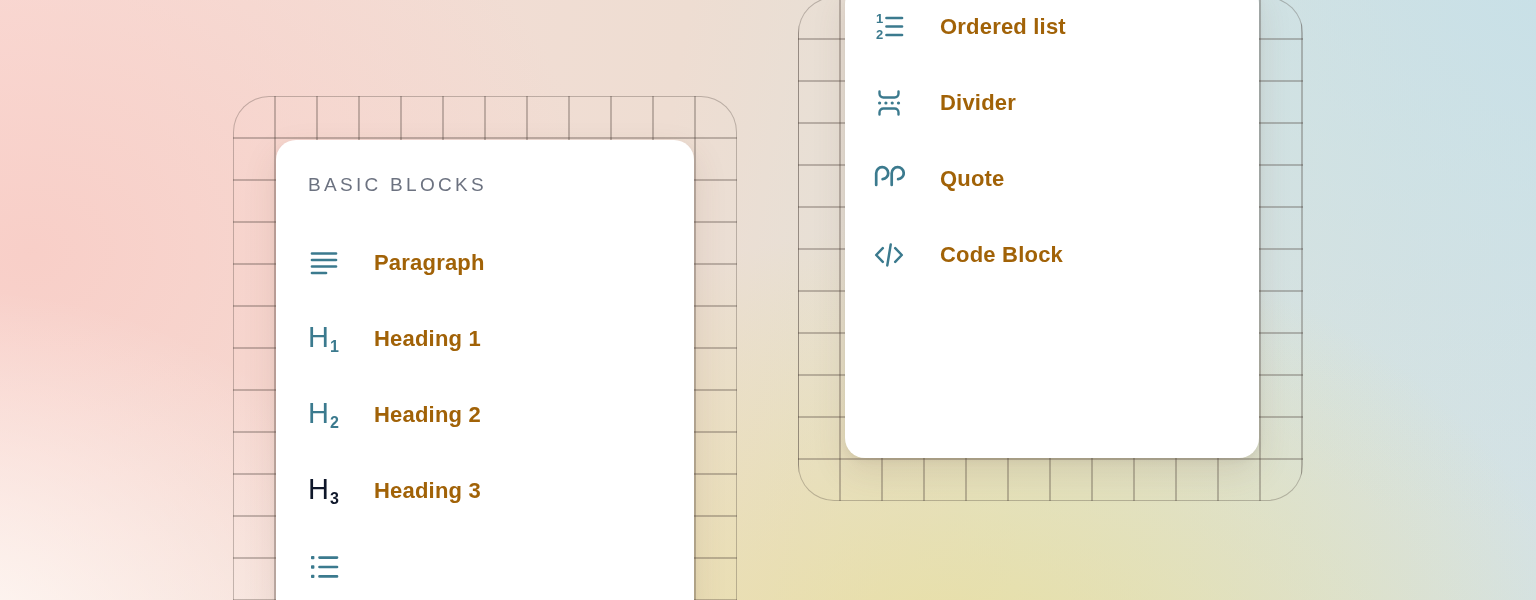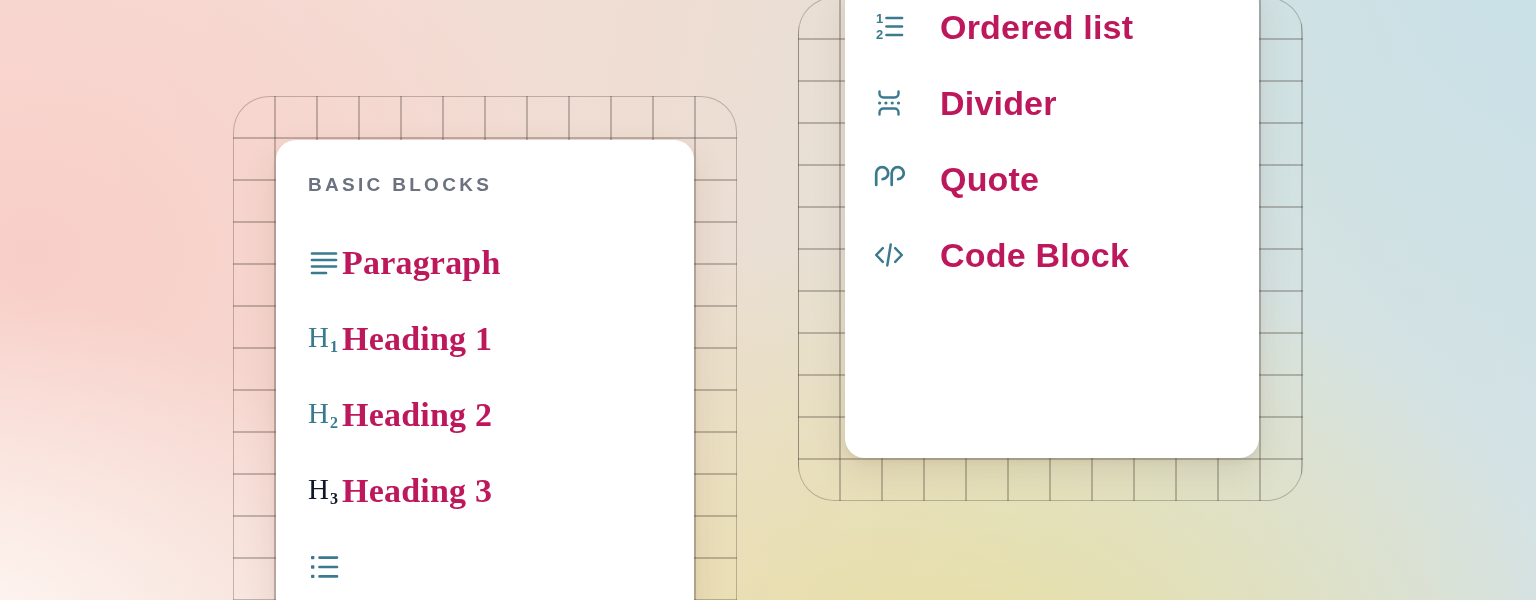--- a/index.html
+++ b/index.html
@@ -24,33 +24,33 @@
   }
   #grid-left{left:233px;top:96px;width:504px;height:560px;}
   #grid-right{left:798px;top:-3px;width:505px;height:504px;}
   .card{
     position:absolute;background:#ffffff;border-radius:20px;
     box-shadow:0 14px 34px rgba(110,70,55,0.13), 0 3px 8px rgba(0,0,0,0.05);
   }
   #card-left{left:276px;top:140px;width:418px;height:480px;padding:34px 0 0 32px;}
   #card-right{left:845px;top:-16px;width:414px;height:474px;padding:5px 0 0 28px;}
   .section-label{
-    font-size:19px;font-weight:bold;letter-spacing:3.3px;
+    font-size:19px;font-weight:normal;letter-spacing:3.3px;
     color:#6c7280;line-height:22px;
   }
   #card-left .items{margin-top:29px;}
   .row{display:flex;align-items:center;height:76px;}
-  #card-left .row{font-family:Liberation Serif, serif;}
+  #card-left .row{gap:32px;}
   #card-right .row{gap:33px;}
   .icon{
     width:34px;height:32px;flex:0 0 34px;display:flex;
     align-items:center;justify-content:flex-start;
   }
   .label{
-    font-size:34px;font-weight:bold;color:#be185d;letter-spacing:0.2px;
+    font-size:22px;font-weight:bold;color:#a16207;letter-spacing:0.2px;
     white-space:nowrap;
   }
   .h-glyph{
     font-size:29px;font-weight:normal;line-height:44px;
     display:inline-block;
   }
   .h-sub{
     font-size:16px;font-weight:bold;position:relative;top:5px;left:1px;
   }
 </style>

